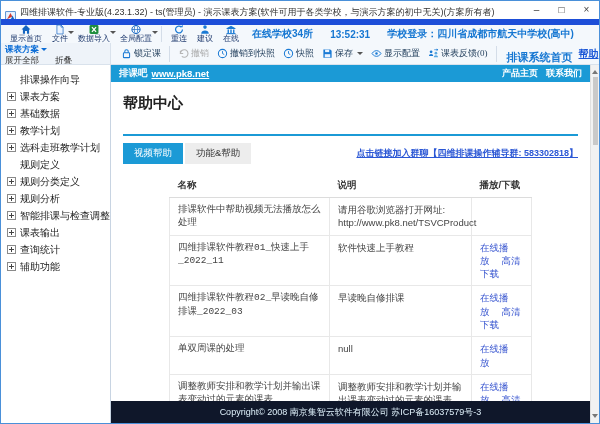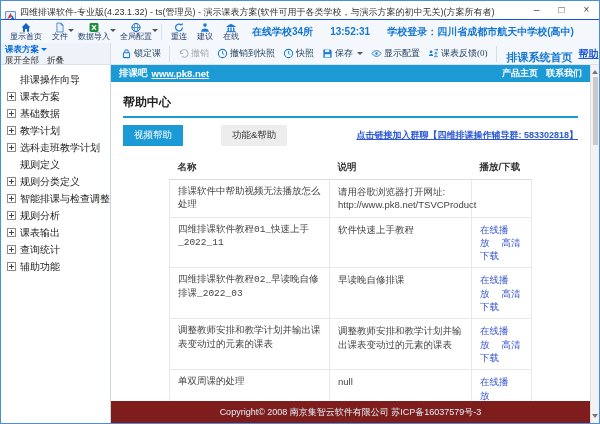--- a/index.html
+++ b/index.html
@@ -7,35 +7,35 @@
   .window { width:600px; height:424px; border:1px solid #4a90d9; background:#fff; display:flex; flex-direction:column; overflow:hidden; }
 
   
   .titlebar { height:18px; background:#fff; display:flex; align-items:flex-end; padding-left:4px; flex:none; }
   .app-icon { width:11px; height:11px; margin-right:4px; flex:none; }
   .title { font-size:9px; color:#333; white-space:nowrap; overflow:hidden; flex:1; }
   .win-controls { display:flex; flex:none; }
   .wbtn { width:25px; height:18px; text-align:center; line-height:17px; font-size:10px; color:#444; cursor:default; }
 
   
-  .toolbar1 { height:24px; background:#f4f8fc; border-top:1px solid #1d4ed8; display:flex; align-items:center; padding:0 4px; flex:none; }
+  .toolbar1 { height:24px; background:#f4f8fc; border-top:6px solid #1d4ed8; display:flex; align-items:center; padding:0 4px; flex:none; }
   .tb1-btn { display:flex; flex-direction:column; align-items:center; justify-content:center; padding:0 5px; height:24px; position:relative; }
   .tb1-btn svg { height:11px; width:12px; }
   .tb1-label { font-size:8px; color:#1f3a6e; white-space:nowrap; line-height:1.1; }
   .caret { width:0; height:0; border-left:3px solid transparent; border-right:3px solid transparent; border-top:3px solid #555; display:inline-block; margin-left:2px; }
   .tb1-caret { position:absolute; right:-1px; top:9px; }
   .vsep { width:1px; height:16px; background:#d4dde8; margin:0 4px; flex:none; }
   .status { display:flex; align-items:center; gap:17px; margin-left:8px; font-size:10px; font-weight:bold; color:#1677d2; white-space:nowrap; }
 
   
   .toolbar2 { height:22px; display:flex; flex:none; background:#f4f8fc; border-bottom:1px solid #d9e2ec; }
   .scheme-panel { width:110px; flex:none; border-right:1px solid #d9e2ec; background:#eef3f9; padding:1px 4px; }
   .scheme-title-row { font-size:8.5px; font-weight:bold; color:#0a6cd6; display:flex; align-items:center; line-height:10px; }
   .scheme-title-row .caret { border-top-color:#0a6cd6; }
-  .scheme-actions { font-size:8.5px; color:#333; display:flex; gap:8px; line-height:10px; margin-top:1px; }
+  .scheme-actions { font-size:8.5px; color:#333; display:flex; gap:16px; line-height:10px; margin-top:1px; }
   .tb2-main { flex:1; display:flex; align-items:center; padding:0 6px; min-width:0; }
   .tb2-btn { display:flex; align-items:center; gap:2px; padding:0 4px; font-size:9px; color:#26425f; white-space:nowrap;font-family:Liberation Serif, serif; }
   .tb2-btn svg { width:11px; height:11px; flex:none; }
   .tb2-btn.disabled { color:#aaa; }
   .tb2-link { font-size:11px; font-weight:bold; color:#1677d2; padding:0 6px; white-space:nowrap;margin-top:8px; }
   .help-link { margin-left:auto; font-size:10px; font-weight:bold; color:#1a56d6; text-decoration:underline; padding-right:8px; white-space:nowrap; }
 
   
   .body-row { flex:1; display:flex; min-height:0; }
   .sidebar { width:110px; flex:none; background:#fff; border-right:1px solid #c8d4e2; padding:6px 0 0 6px; overflow:hidden; }
@@ -46,40 +46,40 @@
   .tbox-spacer { width:13px; flex:none; }
 
   .content-wrap { flex:1; display:flex; min-width:0; }
   .content { flex:1; display:flex; flex-direction:column; min-width:0; }
 
   .site-bar { height:17px; flex:none; background:#1b9ad6; color:#fff; display:flex; align-items:center; padding:0 8px; font-size:9.5px; font-weight:bold; }
   .site-url { text-decoration:underline; margin-left:4px; color:#fff; }
   .site-right { margin-left:auto; display:flex; gap:8px; font-size:9px; }
 
   .page { flex:1; background:#fff; padding:0 12px; overflow:hidden; display:flex; flex-direction:column; }
-  .page-title { margin-top:12px; font-size:12px; font-weight:bold; color:#222; padding-bottom:5px; border-bottom:2px solid #1b9ad6; }
-  .tabs-row { margin-top:7px; display:flex; align-items:center;gap:36px; }
+  .page-title { margin-top:12px; font-size:15px; font-weight:bold; color:#222; padding-bottom:21px; border-bottom:2px solid #1b9ad6; }
+  .tabs-row { margin-top:7px; display:flex; align-items:center; }
   .tab { font-size:9.5px; padding:4px 11px; cursor:default; }
   .tab.active { background:#1b9ad6; color:#fff; }
   .tab.inactive { background:#ededed; color:#333; margin-left:2px; }
   .qq-link { margin-left:auto; font-size:9px; font-weight:bold; color:#2b57d5; text-decoration:underline; white-space:nowrap; }
 
   table.help { border-collapse:collapse; margin:10px 0 0 46px; width:362px; font-size:9.5px; table-layout:fixed; }
   table.help col.c1 { width:160px; } table.help col.c2 { width:142px; } table.help col.c3 { width:60px; }
   table.help th { text-align:left; font-weight:bold; color:#333; padding:5px 8px; border-bottom:1px solid #dcdcdc; }
   table.help td { border:1px solid #e8e8e8; padding:5px 8px; color:#444; vertical-align:top; line-height:1.4; }
   table.help tr td:first-child { border-left:1px solid #e8e8e8;font-family:Liberation Mono, monospace; }
   .tbl-link { color:#3a57d0; margin-right:12px; }
   .desc2 { display:block; }
 
   .copyright-band { margin:8px -12px 0; background:#fbfdff; border-top:1px solid #e3eef5; text-align:center; padding-top:17px; flex:1; }
   .cp-title { font-size:12.5px; font-weight:bold; color:#222; margin-bottom:4px; }
   .cp-line { font-size:10px; color:#333; line-height:1.55; }
 
-  .footer { height:22px; flex:none; background:#7f1d1d; color:#dff1fb; font-size:9px; text-align:center; line-height:22px; white-space:nowrap; overflow:hidden; }
+  .footer { height:22px; flex:none; background:#0f172a; color:#dff1fb; font-size:9px; text-align:center; line-height:22px; white-space:nowrap; overflow:hidden; }
 
   
   .scrollbar { width:9px; flex:none; background:#f2f2f2; border-left:1px solid #e0e0e0; display:flex; flex-direction:column; align-items:center; }
   .sb-up { margin-top:5px; width:0; height:0; border-left:3px solid transparent; border-right:3px solid transparent; border-bottom:4px solid #777; }
   .sb-thumb { width:5px; height:68px; background:#c9c9c9; margin-top:3px; }
   .sb-fill { flex:1; }
   .sb-down { margin-bottom:5px; width:0; height:0; border-left:3px solid transparent; border-right:3px solid transparent; border-top:4px solid #777; }
 </style>
 </head>
 <body>
@@ -264,25 +264,25 @@
       <div class="tree-item">
           <span class="tbox-spacer"></span>
           <span>规则定义</span>
         </div>
       <div class="tree-item">
           <span class="tbox"></span>
           <span>规则分类定义</span>
         </div>
       <div class="tree-item">
           <span class="tbox"></span>
+          <span>规则分析</span>
+        </div>
+      <div class="tree-item">
+          <span class="tbox"></span>
           <span>智能排课与检查调整</span>
-        </div>
-      <div class="tree-item">
-          <span class="tbox"></span>
-          <span>规则分析</span>
         </div>
       <div class="tree-item">
           <span class="tbox"></span>
           <span>课表输出</span>
         </div>
       <div class="tree-item">
           <span class="tbox"></span>
           <span>查询统计</span>
         </div>
       <div class="tree-item">
@@ -334,28 +334,28 @@
                 <td>四维排课软件教程01_快速上手_2022_11</td>
                 <td>软件快速上手教程</td>
                 <td><span class="tbl-link">在线播放</span><span class="tbl-link">高清下载</span></td>
               </tr>
               <tr>
                 <td>四维排课软件教程02_早读晚自修排课_2022_03</td>
                 <td>早读晚自修排课</td>
                 <td><span class="tbl-link">在线播放</span><span class="tbl-link">高清下载</span></td>
               </tr>
               <tr>
+                <td>单双周课的处理</td>
+                <td>null</td>
+                <td><span class="tbl-link">在线播放</span></td>
+              </tr>
+              <tr>
                 <td>调整教师安排和教学计划并输出课表变动过的元素的课表</td>
                 <td>调整教师安排和教学计划并输出课表变动过的元素的课表</td>
                 <td><span class="tbl-link">在线播放</span><span class="tbl-link">高清下载</span></td>
-              </tr>
-              <tr>
-                <td>单双周课的处理</td>
-                <td>null</td>
-                <td><span class="tbl-link">在线播放</span></td>
               </tr>
             </tbody>
           </table>
 
           <div class="copyright-band">
             <div class="cp-title">版权声明</div>
             <div class="cp-line">南京集智云软件公司保留本软件所有版权</div>
 
           </div>
         </div>

